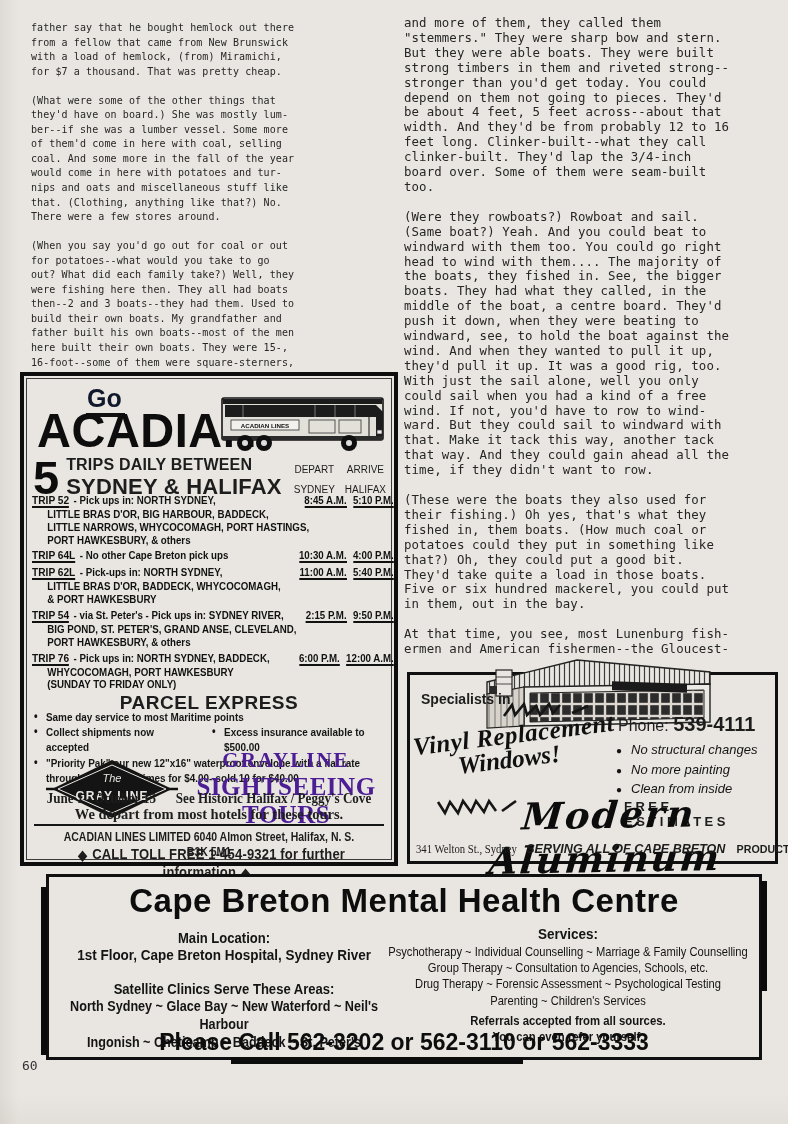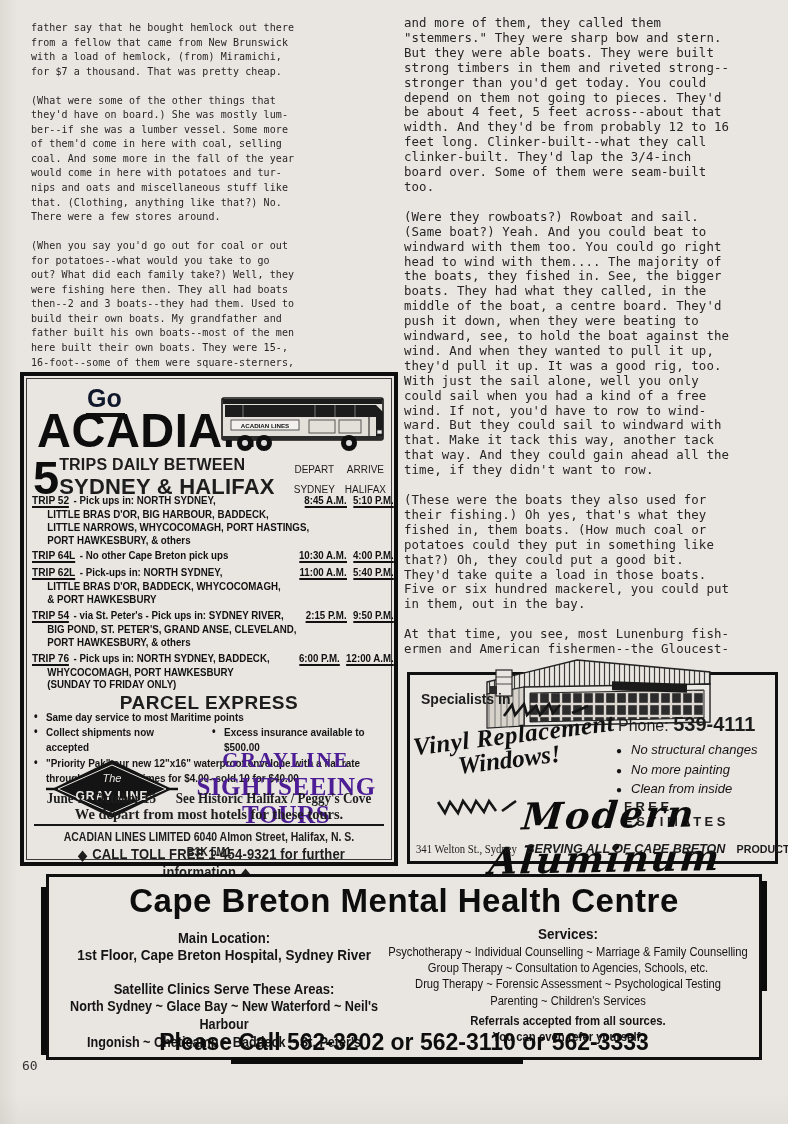--- a/index.html
+++ b/index.html
@@ -23,21 +23,21 @@
   #right-col{left:404px;top:16px;width:374px;font-size:12.4px;line-height:14.9px;}
   
   #acadian-ad{left:20px;top:372px;width:378px;height:494px;
     border:4px solid #0e0e0e;background:#e9e6e1;box-sizing:border-box;}
   .inner-line{position:absolute;inset:2px;border:1px solid #3a3a3a;pointer-events:none;}
   #go{left:62px;top:8px;font-size:25px;font-weight:800;border-bottom:4px solid #111;padding:0 3px 0 1px;color:#0f172a;}
   #acadian-brand{left:13px;top:27px;font-size:47px;font-weight:800;letter-spacing:.5px;color:#0d0d0d;transform:scaleY(1.02);}
   #bus{right:3px;top:14px;}
   #trips-head{left:9px;top:80px;display:flex;align-items:flex-start;}
   #trips-number{font-size:47px;font-weight:800;line-height:44px;color:#0d0d0d;}
-  .trips-lines{}
+  .trips-lines{margin-left:7px;}
   #trips-h1{font-size:16px;font-weight:800;letter-spacing:.2px;}
   #trips-h2{font-size:22px;font-weight:800;letter-spacing:.2px;}
   #depart-arrive{right:8px;top:84px;display:flex;gap:10px;text-align:center;}
   .da-col{font-size:10px;font-weight:400;white-space:pre-line;line-height:20px;}
   #schedule{left:8px;top:118px;width:402px;transform:scaleX(.9);transform-origin:0 0;}
   .trip{margin-bottom:3px;font-weight:700;color:#111;}
   .trip-line{display:flex;align-items:baseline;}
   .trip-id{font-size:11.3px;border-bottom:2px solid #111;margin-right:5px;white-space:nowrap;}
   .trip-desc{font-size:10.8px;flex:1;white-space:nowrap;overflow:hidden;}
   .trip-times{display:flex;gap:7px;margin-left:4px;}

